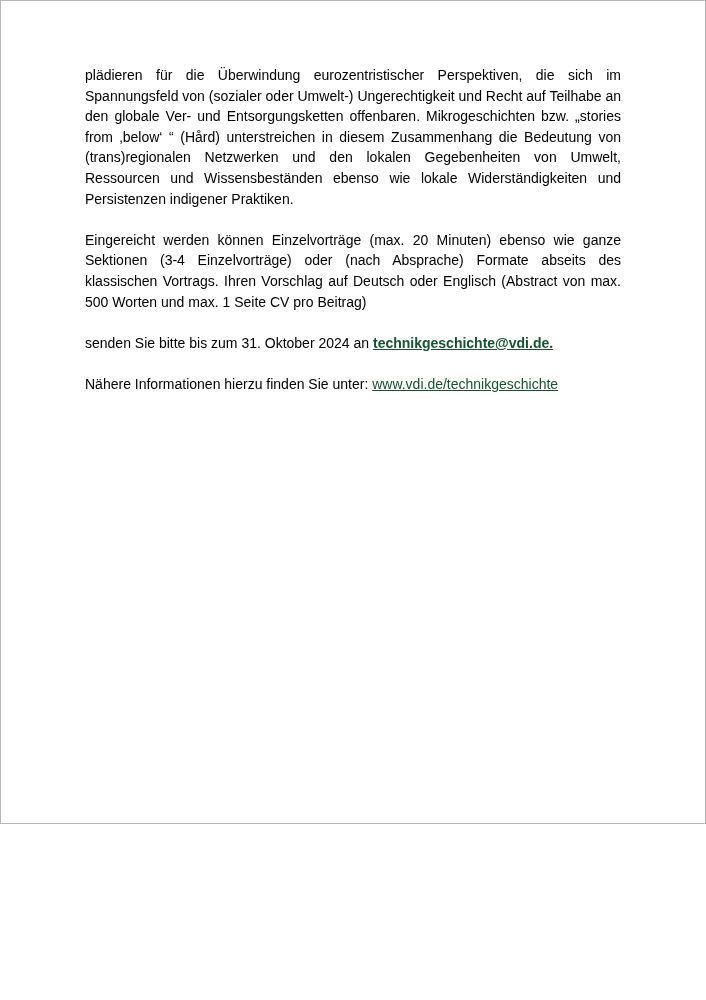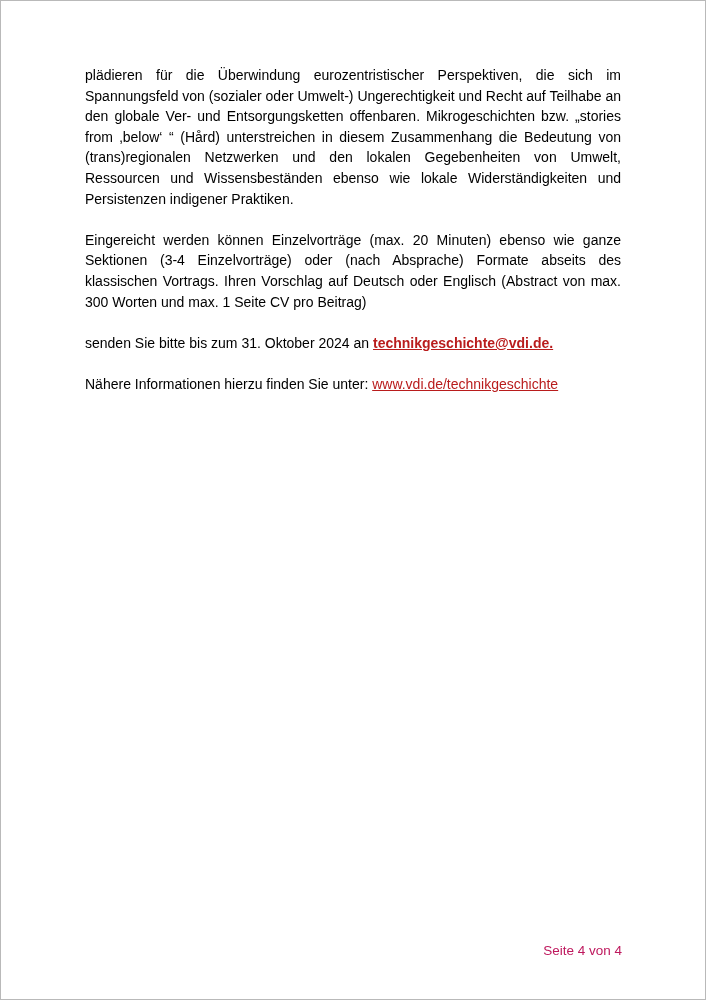--- a/index.html
+++ b/index.html
@@ -3,21 +3,21 @@
 <meta charset="utf-8">
 <style>
   html, body {
     margin: 0;
     padding: 0;
     background: #ffffff;
   }
   .page {
     position: relative;
     width: 706px;
-    height: 1000px;
+    height: 824px;
     box-sizing: border-box;
     border: 1px solid #b9b9b9;
     background: #ffffff;
     font-family: "Liberation Sans", "DejaVu Sans", sans-serif;
     color: #000000;
     overflow: hidden;
   }
   .content {
     position: absolute;
     left: 84px;
@@ -38,21 +38,21 @@
     text-align: justify;
   }
   .line-block {
     display: block;
     text-align: left;
   }
   strong {
     font-weight: normal;
   }
   .link {
-    color: #b91c1c;
+    color: #14532d;
     cursor: pointer;
   }
   .link.bold {
     font-weight: bold;
   }
   .footer {
     position: absolute;
     right: 83px;
     top: 941px;
     font-size: 13.5px;
@@ -61,21 +61,21 @@
   }
 </style>
 </head>
 <body>
 
 <div class="page">
   <div class="content">
 
     <p class="para">plädieren für die Überwindung eurozentristischer Perspektiven, die sich im Spannungsfeld von (sozialer oder Umwelt-) Ungerechtigkeit und Recht auf Teilhabe an den globale Ver- und Entsorgungsketten offenbaren. Mikrogeschichten bzw. „stories from ‚below‘ “ (Hård) unterstreichen in diesem Zusammenhang die Bedeutung von (trans)regionalen Netzwerken und den lokalen Gegebenheiten von Umwelt, Ressourcen und Wissensbeständen ebenso wie lokale Widerständigkeiten und Persistenzen indigener Praktiken.</p>
 
-    <p class="para">Eingereicht werden können Einzelvorträge (max. 20 Minuten) ebenso wie ganze Sektionen (3-4 Einzelvorträge) oder (nach Absprache) Formate abseits des klassischen Vortrags. Ihren Vorschlag auf Deutsch oder Englisch (Abstract von max. 300 Worten und max. 1 Seite CV pro Beitrag)</p>
+    <p class="para">Eingereicht werden können Einzelvorträge (max. 20 Minuten) ebenso wie ganze Sektionen (3-4 Einzelvorträge) oder (nach Absprache) Formate abseits des klassischen Vortrags. Ihren Vorschlag auf Deutsch oder Englisch (Abstract von max. 500 Worten und max. 1 Seite CV pro Beitrag)</p>
 
     <p class="para left-line"><strong>senden Sie bitte bis zum 31. Oktober 2024 an </strong><a class="link bold" href="#">technikgeschichte@vdi.de.</a></p>
 
     <p class="para left-line">
       <span class="line-block"><span>Nähere Informationen hierzu finden Sie unter: </span><a class="link" href="#">www.vdi.de/technikgeschichte</a></span>
     </p>
 
   </div>
 
   <div class="footer">Seite 4 von 4</div>

